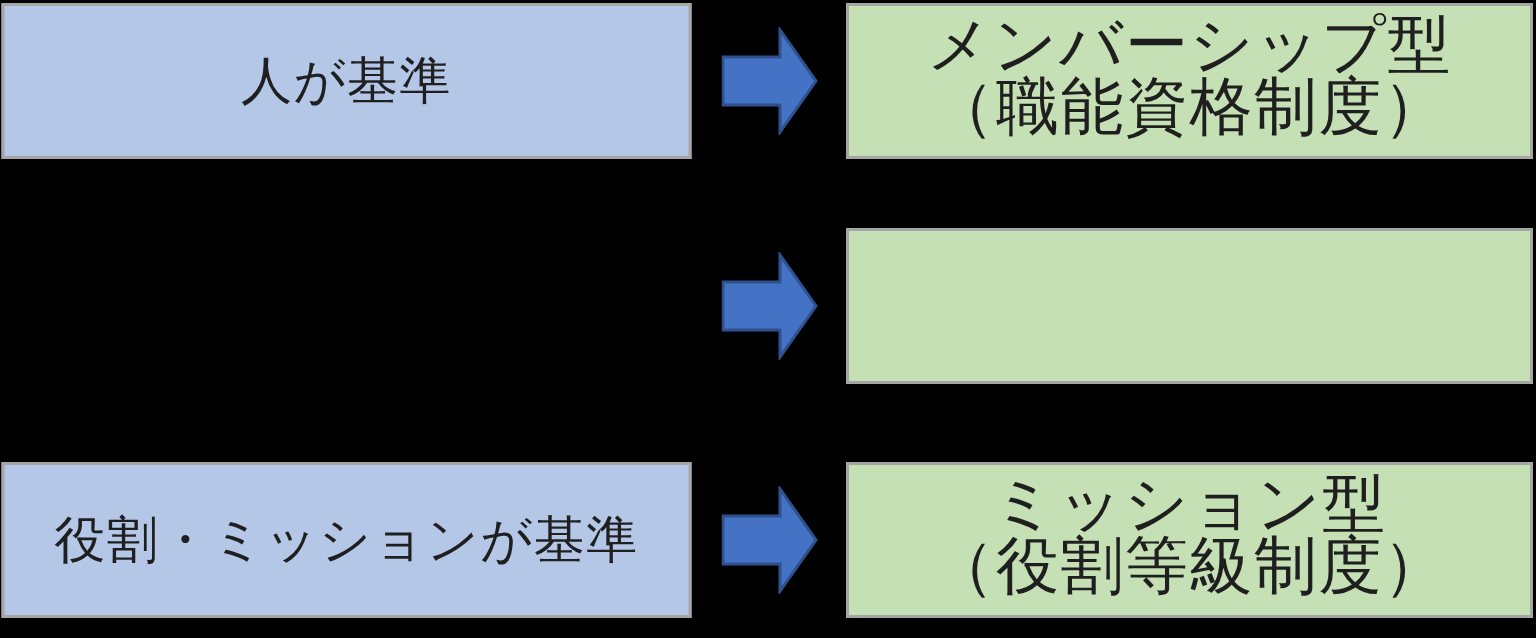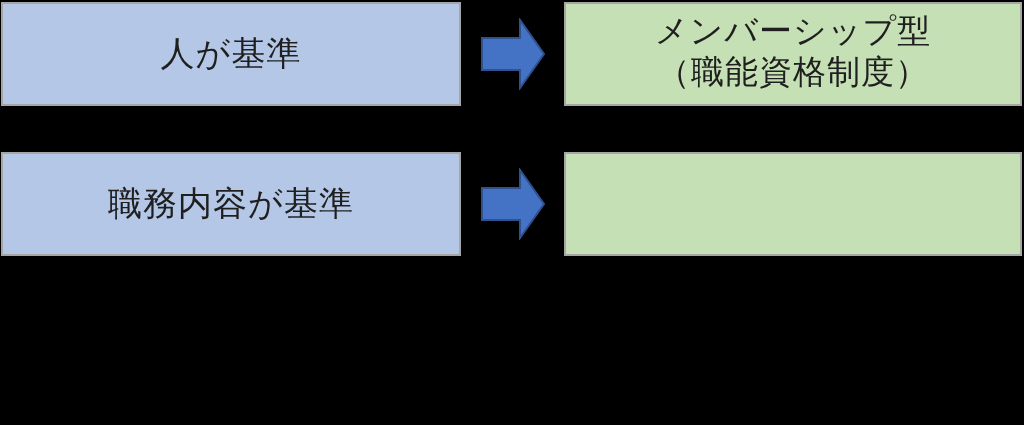--- a/index.html
+++ b/index.html
@@ -45,21 +45,21 @@
     width: 460px;
     background: #B4C7E7;
     font-size: 34px;
     font-weight: 400;
     letter-spacing: 1px;
   }
   .type-box {
     left: 564px;
     width: 458px;
     background: #C5E0B4;
-    font-size: 33px;
+    font-size: 42px;
     line-height: 41px;
     letter-spacing: 1px;
   }
   .arrow {
     position: absolute;
     left: 481px;
     top: 16px;
     width: 65px;
     height: 72px;
     display: block;
@@ -83,24 +83,33 @@
     <svg class="arrow" viewBox="0 0 65 72" preserveAspectRatio="none">
       <polygon points="1,20 39,20 39,2 63,36 39,70 39,52 1,52"></polygon>
     </svg>
     <div class="box type-box">
       <div>メンバーシップ型</div>
       <div>（職能資格制度）</div>
     </div>
   </div>
 
   <div class="row r1">
-    <div class="box criteria-box">
-      <span>職務内容が基準</span>
-    </div>
     <svg class="arrow" viewBox="0 0 65 72" preserveAspectRatio="none">
       <polygon points="1,20 39,20 39,2 63,36 39,70 39,52 1,52"></polygon>
     </svg>
     <div class="box type-box">
     </div>
   </div>
 
+  <div class="row r2">
+    <div class="box criteria-box">
+      <span>役割・ミッションが基準</span>
+    </div>
+    <svg class="arrow" viewBox="0 0 65 72" preserveAspectRatio="none">
+      <polygon points="1,20 39,20 39,2 63,36 39,70 39,52 1,52"></polygon>
+    </svg>
+    <div class="box type-box">
+      <div>ミッション型</div>
+      <div>（役割等級制度）</div>
+    </div>
+  </div>
 
 </div>
 
 </body></html>

